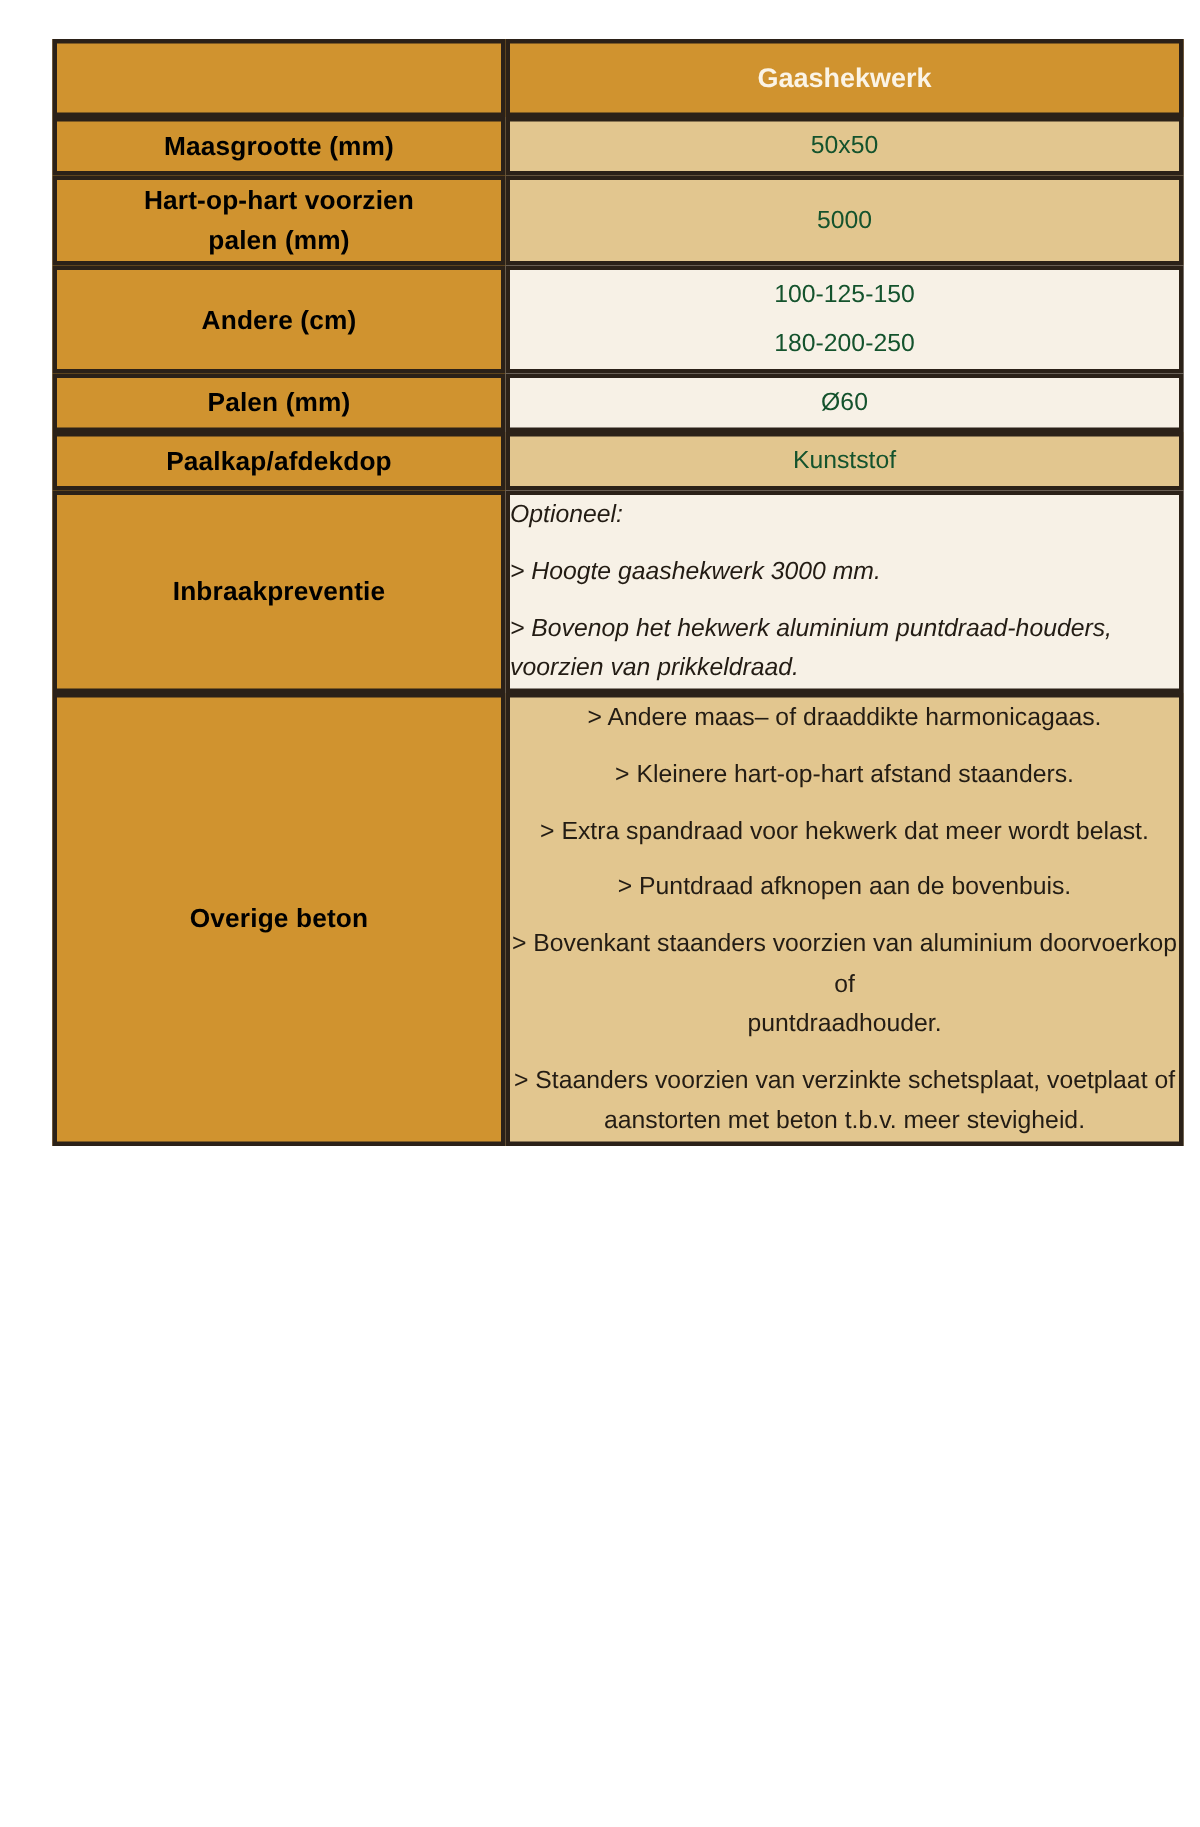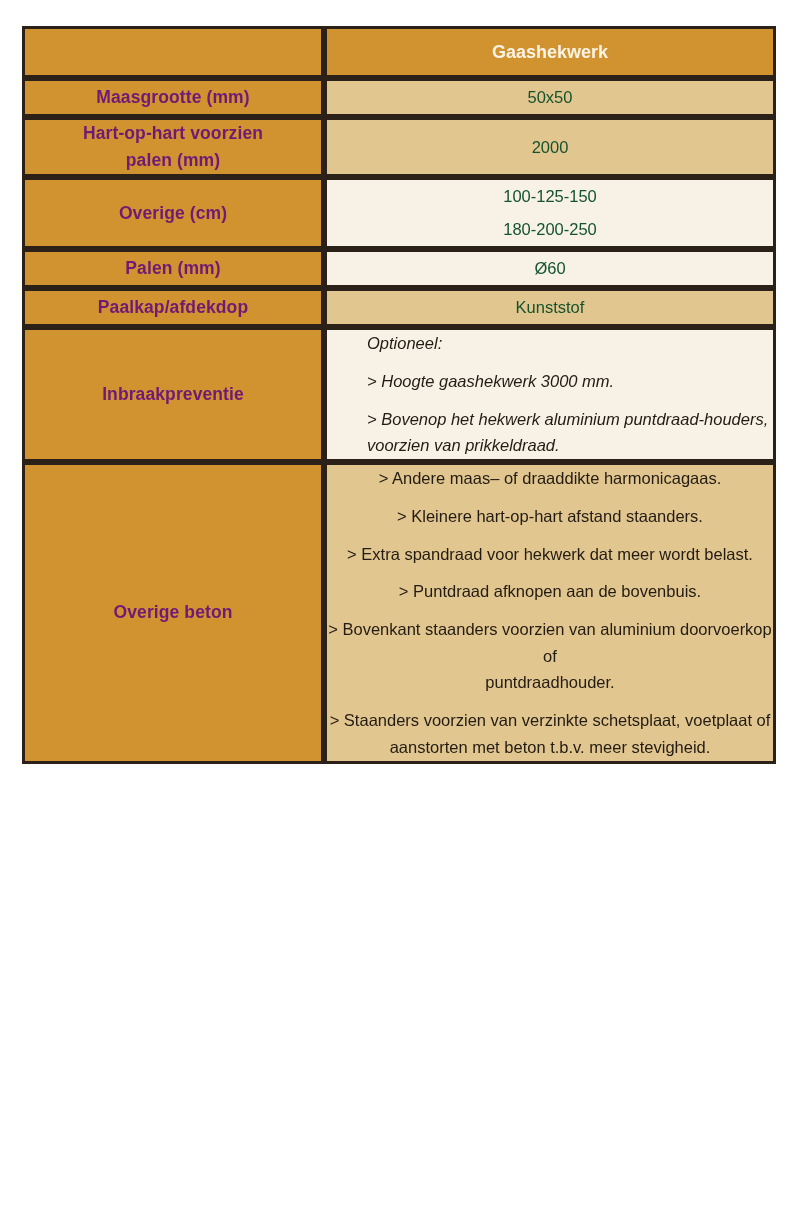--- a/index.html
+++ b/index.html
@@ -9,21 +9,21 @@
   }
   body {
     width: 800px;
     height: 1218px;
     font-family: "Liberation Sans", sans-serif;
     -webkit-font-smoothing: antialiased;
   }
 
   .spec-table-wrap {
     position: absolute;
-    left: 22px;
+    left: 35px;
     top: 26px;
     width: 754px;
   }
 
   table.spec-table {
     width: 754px;
     border-collapse: separate;
     border-spacing: 0;
     table-layout: fixed;
     background: #2b2118;
@@ -39,21 +39,21 @@
   col.col-value { width: 452px; }
 
   
   .label-cell {
     background: #d0932f;
     text-align: center;
     padding: 10px 8px;
   }
   .label-cell .label-text {
     display: block;
-    color: #701a75;
+    color: #000000;
     font-weight: bold;
     font-size: 17.5px;
     line-height: 1.55;
     letter-spacing: 0.1px;
   }
 
   
   .header-blank {
     background: #d0932f;
     height: 46px;
@@ -95,21 +95,21 @@
   .text-cell.cream { background: #f7f1e6; }
 
   .text-cell .para {
     display: block;
     color: #231c14;
     font-size: 16.5px;
     line-height: 1.62;
     margin: 0 0 11px 0;
   }
   .text-cell .para:last-child { margin-bottom: 0; }
-  .text-cell.italic .para { font-style: italic; margin-left: 40px; }
+  .text-cell.italic .para { font-style: italic; }
 </style>
 </head>
 <body>
 
 <div class="spec-table-wrap">
   <table class="spec-table">
     <colgroup>
       <col class="col-label">
       <col class="col-value">
     </colgroup>
@@ -131,27 +131,27 @@
         </td>
       </tr>
 
 
       <tr>
         <td class="label-cell">
           <span class="label-text">Hart-op-hart voorzien</span>
           <span class="label-text">palen (mm)</span>
         </td>
         <td class="value-cell tan">
-          <span class="value-line">2000</span>
-        </td>
-      </tr>
-
-      <tr>
-        <td class="label-cell">
-          <span class="label-text">Overige (cm)</span>
+          <span class="value-line">5000</span>
+        </td>
+      </tr>
+
+      <tr>
+        <td class="label-cell">
+          <span class="label-text">Andere (cm)</span>
         </td>
         <td class="value-cell cream">
           <span class="value-line">100-125-150</span>
           <span class="value-line">180-200-250</span>
         </td>
       </tr>
 
 
       <tr>
         <td class="label-cell">

